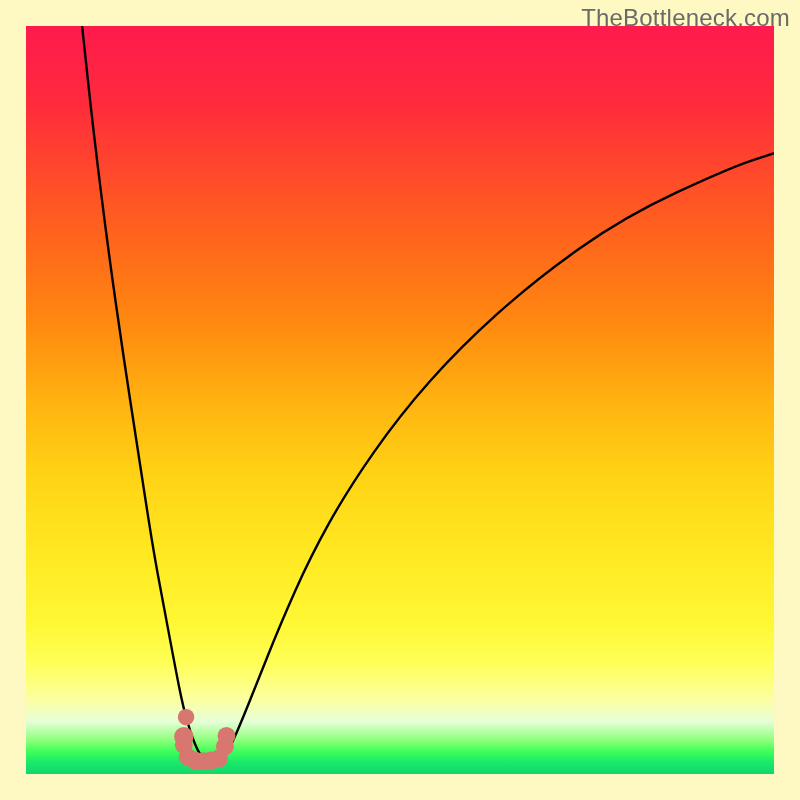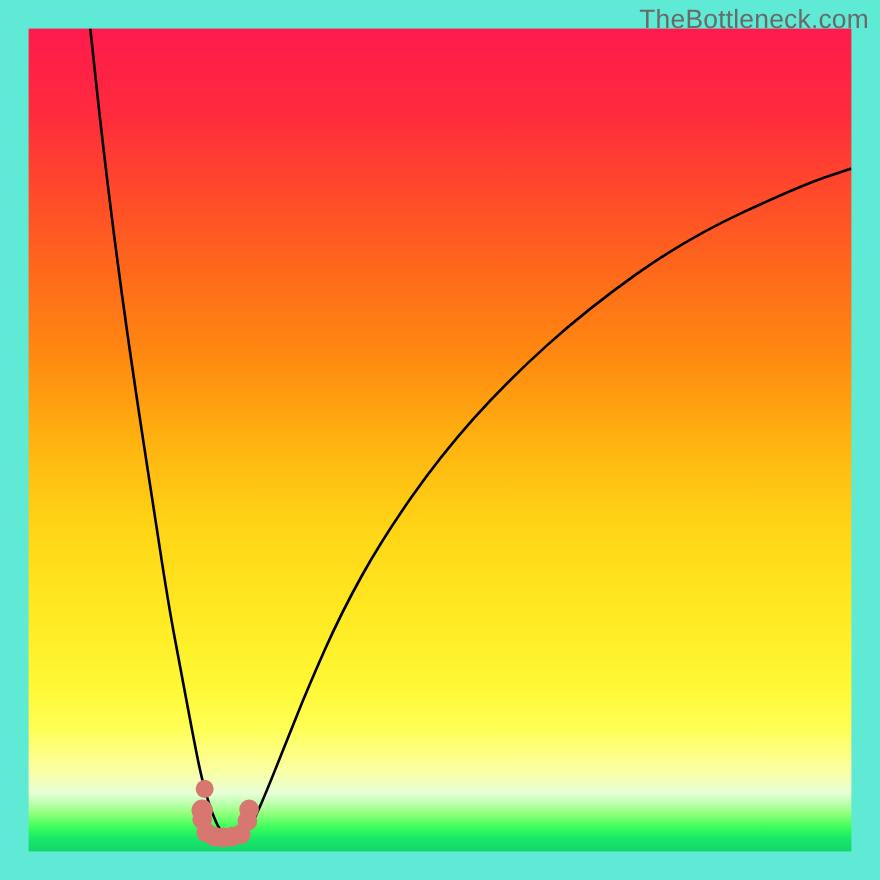--- a/index.html
+++ b/index.html
@@ -6,21 +6,21 @@
     margin: 0;
     padding: 0;
     width: 800px;
     height: 800px;
     background: #000;
     overflow: hidden;
   }
   .outer {
     width: 800px;
     height: 800px;
-    background: #5eead4;
+    background: #fef9c3;
     position: relative;
   }
   .plot-area {
     position: absolute;
     left: 26px;
     top: 26px;
     width: 748px;
     height: 748px;
     background: linear-gradient(to bottom,
       #ff1a4d 0%,

